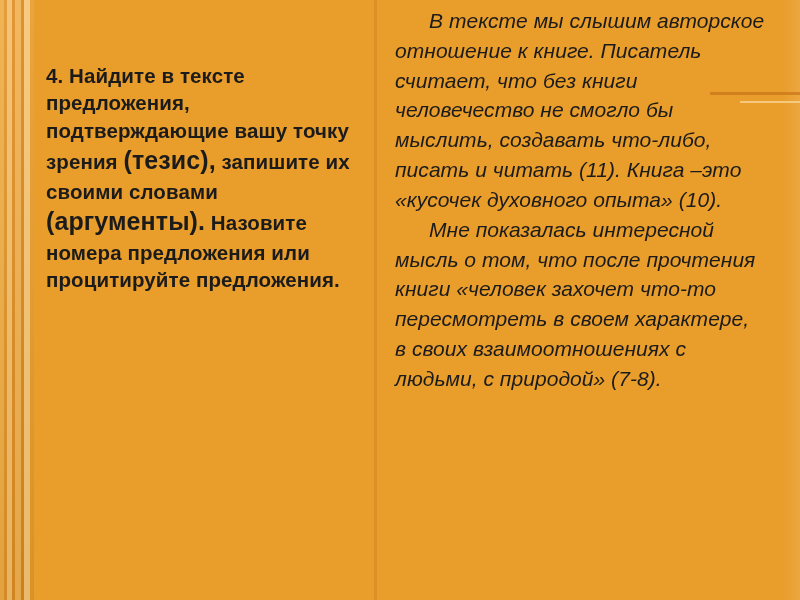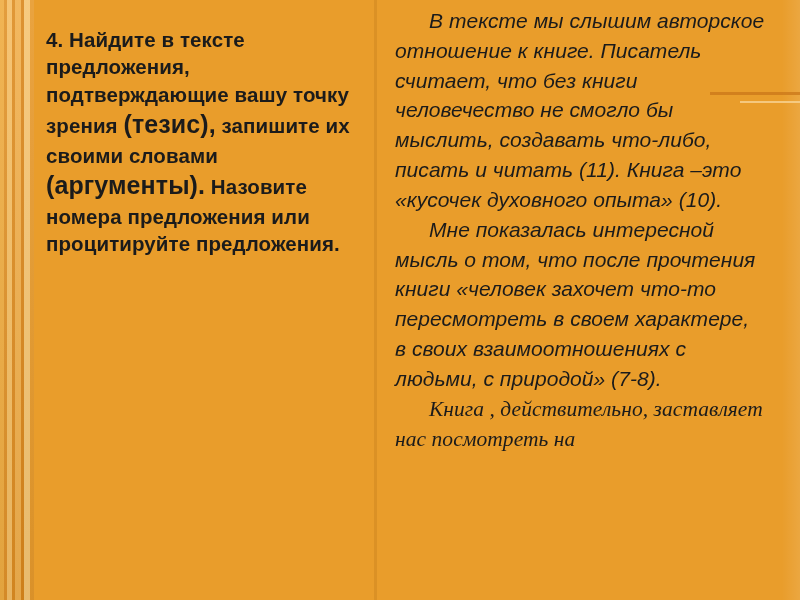--- a/index.html
+++ b/index.html
@@ -84,20 +84,21 @@
     width: 766px;
     height: 600px;
     display: flex;
     flex-direction: row;
   }
 
   .col-left {
     width: 340px;
     padding: 26px 18px 6px 12px;
     box-sizing: border-box;
+    margin-top: 36px;
   }
 
   .divider {
     width: 3px;
     background: #cf8620;
     opacity: 0.55;
     margin-top: 0;
   }
 
   .col-right {
@@ -160,18 +161,17 @@
         <span class="seg">4. Найдите в тексте предложения, подтверждающие вашу точку зрения </span><span class="big">(тезис),</span><span class="seg"> запишите их своими словами </span><span class="big">(аргументы).</span><span class="seg"> Назовите номера предложения или процитируйте предложения.</span>
       </div>
     </div>
 
     <div class="divider"></div>
 
     <div class="col-right">
       <div class="quote">
         <p>В тексте мы слышим авторское отношение к книге. Писатель считает, что без книги человечество не смогло бы мыслить, создавать что-либо, писать и читать (11). Книга –это «кусочек духовного опыта» (10).</p>
         <p class="cont">Мне показалась интересной мысль о том, что после прочтения книги «человек захочет что-то пересмотреть в своем характере, в своих взаимоотношениях с людьми, с природой» (7-8).</p>
-        <p class="cont serif">Книга , действительно, заставляет нас посмотреть на</p>
       </div>
     </div>
 
   </div>
 </div>
 
 </body></html>

